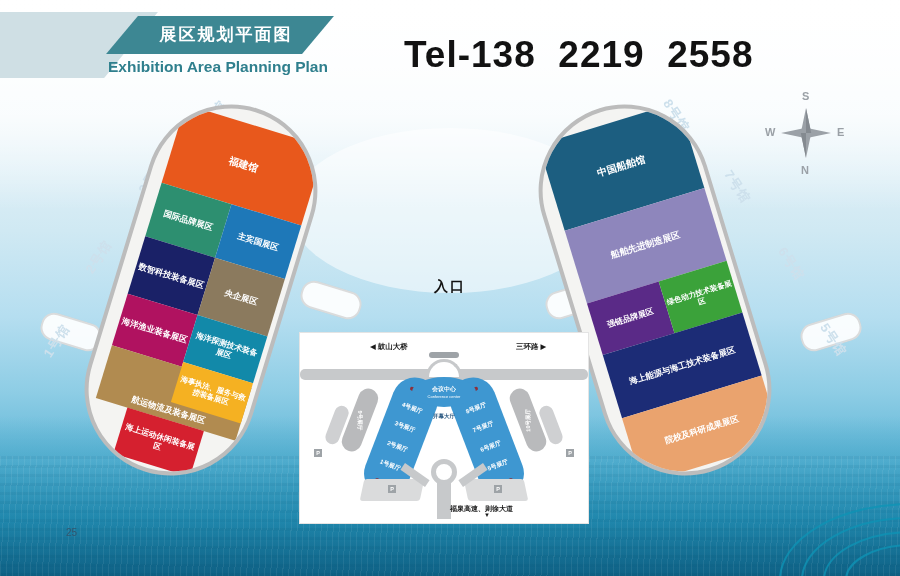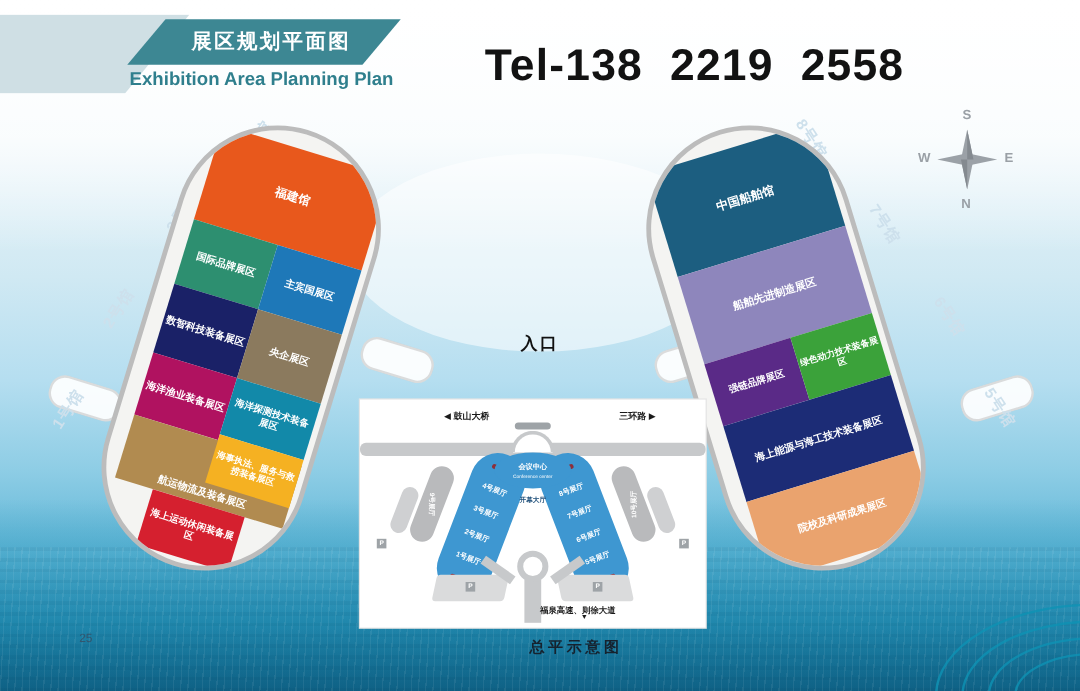--- a/index.html
+++ b/index.html
@@ -171,16 +171,15 @@
 
     <div class="p-box" style="left:14px;top:116px;">P</div>
     <div class="p-box" style="left:266px;top:116px;">P</div>
     <div class="p-box" style="left:88px;top:152px;">P</div>
     <div class="p-box" style="left:194px;top:152px;">P</div>
 
     <div class="road-lbl" style="left:150px;top:171px;font-size:7px;">福泉高速、则徐大道</div>
     <div class="road-lbl" style="left:184px;top:179px;font-size:6px;">▼</div>
   </div>
 
-  <div class="abs caption">总平示意图</div>
   <div class="abs pagenum">25</div>
 
 </div>
 
 </body></html>

